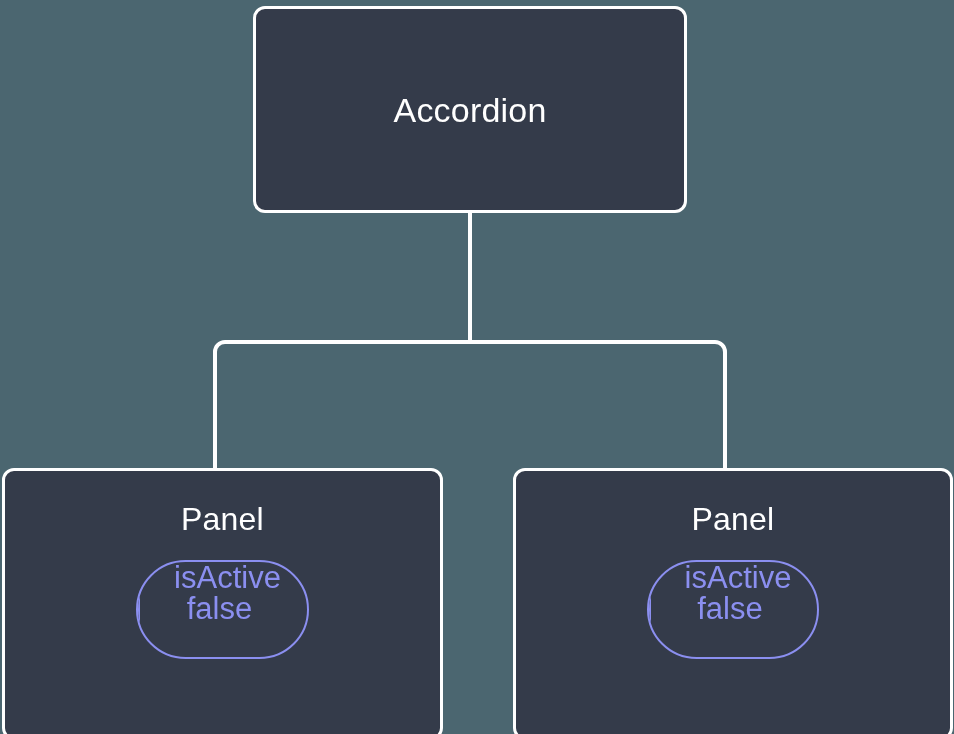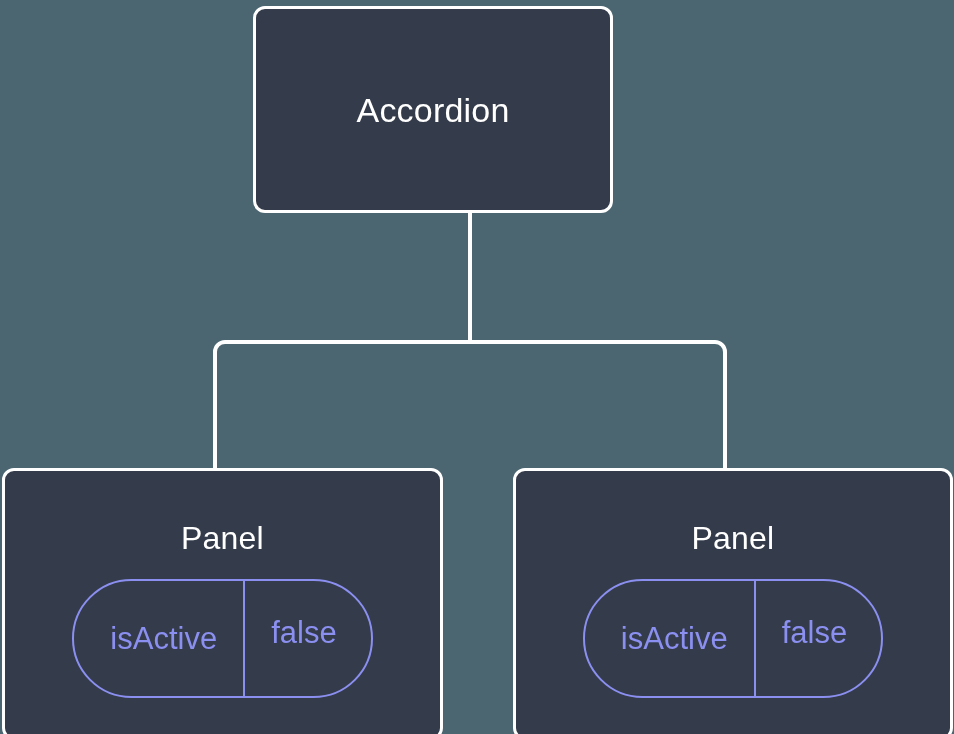--- a/index.html
+++ b/index.html
@@ -39,21 +39,21 @@
     border-radius: 12px;
     z-index: 2;
     display: flex;
     flex-direction: column;
     align-items: center;
   }
 
   .node-root {
     left: 253px;
     top: 6px;
-    width: 360px;
+    width: 434px;
     height: 207px;
     justify-content: center;
   }
 
   .node-child-left {
     left: 2px;
     top: 468px;
     width: 441px;
     height: 272px;
   }
@@ -69,33 +69,34 @@
     color: #ffffff;
     font-size: 34px;
     font-weight: 400;
     letter-spacing: 0.2px;
     line-height: 1;
     white-space: nowrap;
   }
 
   .node-child .node-title {
     font-size: 32px;
-    margin-top: 51px;
+    margin-top: 32px;
   }
 
   
   .state-pill {
     box-sizing: border-box;
     display: flex;
     align-items: stretch;
     border: 2px solid #8b8ff0;
     border-radius: 999px;
-    height: 119px;
+    height: 99px;
     margin-top: 25px;
     overflow: hidden;
+    flex-direction: column;
   }
 
   .pill-key,
   .pill-value {
     display: flex;
     align-items: center;
     justify-content: center;
     color: #8b8ff0;
     font-size: 31px;
     line-height: 1;

